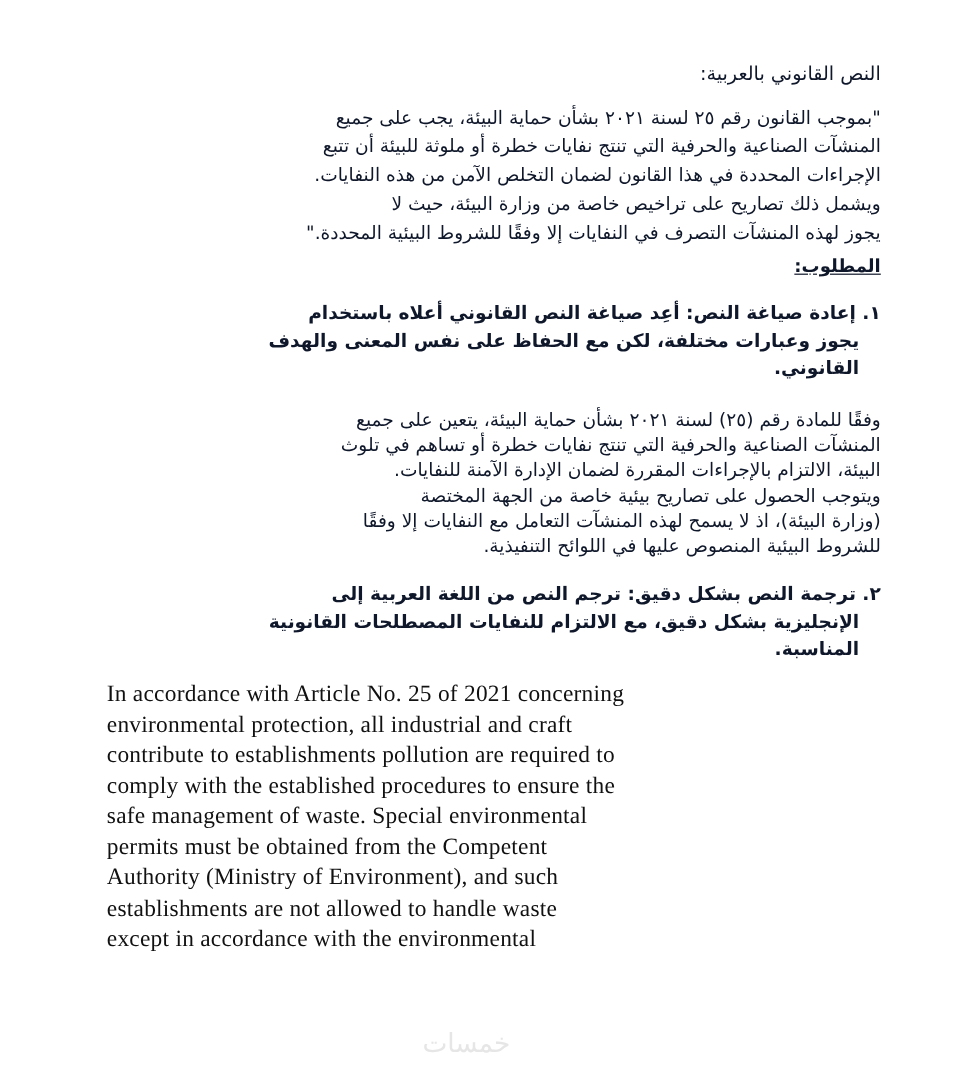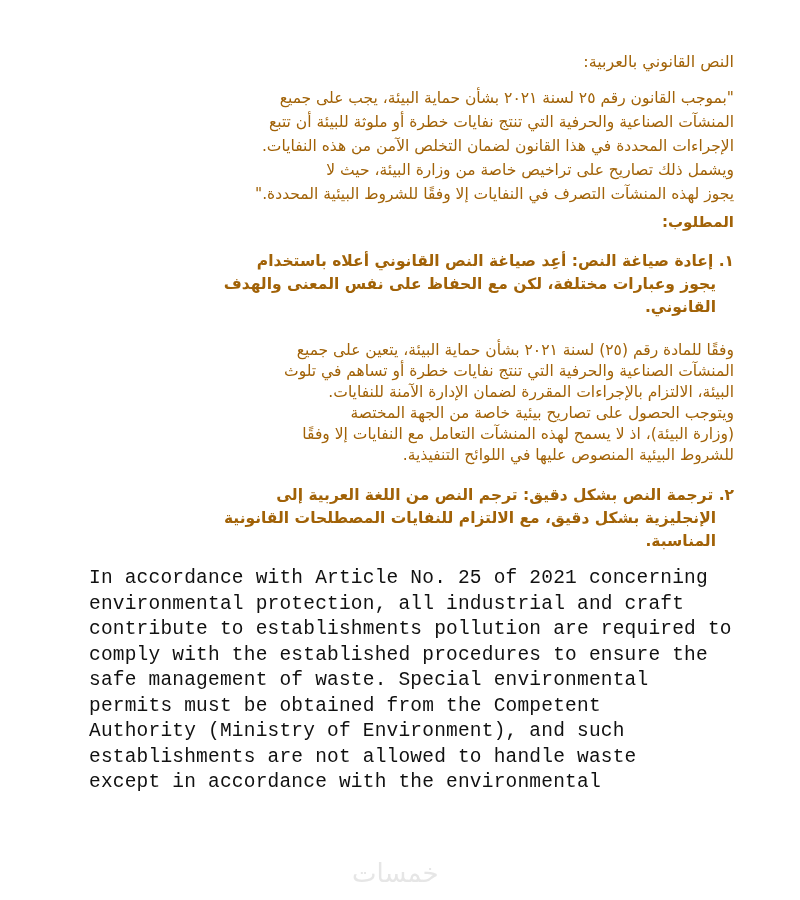--- a/index.html
+++ b/index.html
@@ -1,27 +1,27 @@
 <!DOCTYPE html>
 <html><head>
 <meta charset="utf-8">
 <style>
   html, body { margin:0; padding:0; background:#ffffff; }
   body { width:800px; height:900px; position:relative; overflow:hidden; color:#111; }
-  .ar { direction:rtl; text-align:right; font-family:"DejaVu Sans", sans-serif; font-size:15.5px; color:#a16207; }
+  .ar { direction:rtl; text-align:right; font-family:"DejaVu Sans", sans-serif; font-size:15.5px; color:#0f172a; }
   .heading { position:absolute; right:66px; top:52px; font-size:16px; }
   .quote { position:absolute; right:66px; top:86px; width:640px; line-height:24px; text-align:justify; text-align-last:right; }
-  .required { position:absolute; right:66px; top:213px; font-weight:bold; font-size:15px; }
+  .required { position:absolute; right:66px; top:213px; font-weight:bold; font-size:15px;text-decoration:underline; }
   .item { position:absolute; width:600px; line-height:23px;font-weight:bold; }
   .item1 { right:66px; top:250px; }
   .item2 { right:66px; top:484px; }
   .para { position:absolute; right:66px; top:340px; width:630px; line-height:21px; }
-  .en { position:absolute; left:89px; top:566px; width:640px; font-family:Liberation Mono, monospace; font-size:19.5px; line-height:25.5px; color:#111; letter-spacing:0.2px; }
+  .en { position:absolute; left:89px; top:566px; width:640px; font-family:Liberation Serif, serif; font-size:19.5px; line-height:25.5px; color:#111; letter-spacing:0.2px; }
   .en div { white-space:nowrap; }
-  .watermark { position:absolute; left:352px; top:858px; font-family:"DejaVu Sans", sans-serif; font-size:26px; color:#e6e6e6; direction:rtl; }
+  .watermark { position:absolute; left:352px; top:858px; font-family:"DejaVu Sans", sans-serif; font-size:22px; color:#e6e6e6; direction:rtl; }
   .indent { padding-right:18px; }
 </style>
 </head>
 <body>
 
 <div class="ar heading">النص القانوني بالعربية:</div>
 
 <div class="ar quote">
   <div>"بموجب القانون رقم ٢٥ لسنة ٢٠٢١ بشأن حماية البيئة، يجب على جميع</div>
   <div>المنشآت الصناعية والحرفية التي تنتج نفايات خطرة أو ملوثة للبيئة أن تتبع</div>

